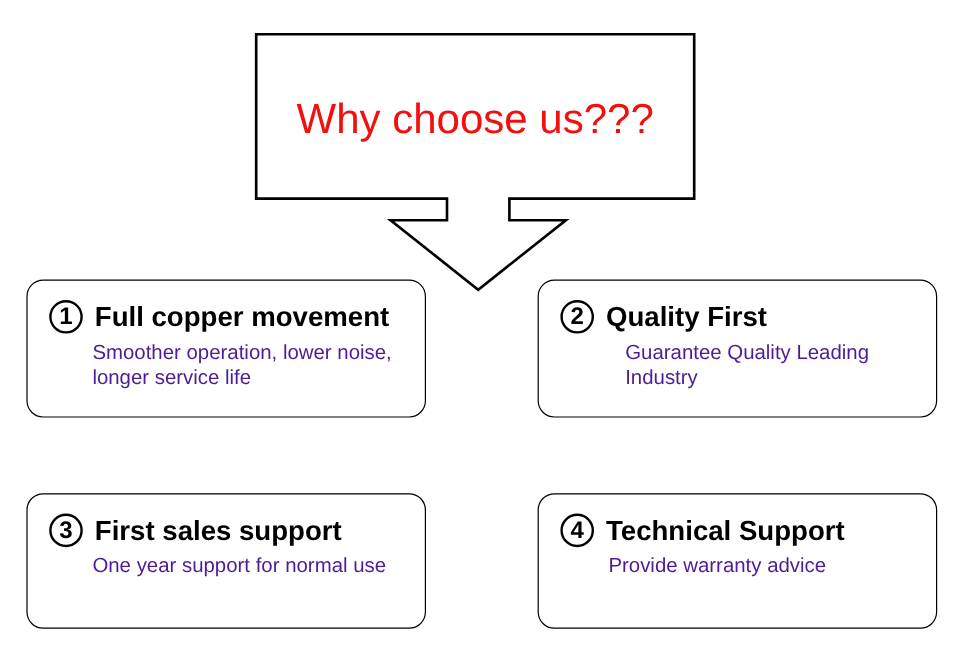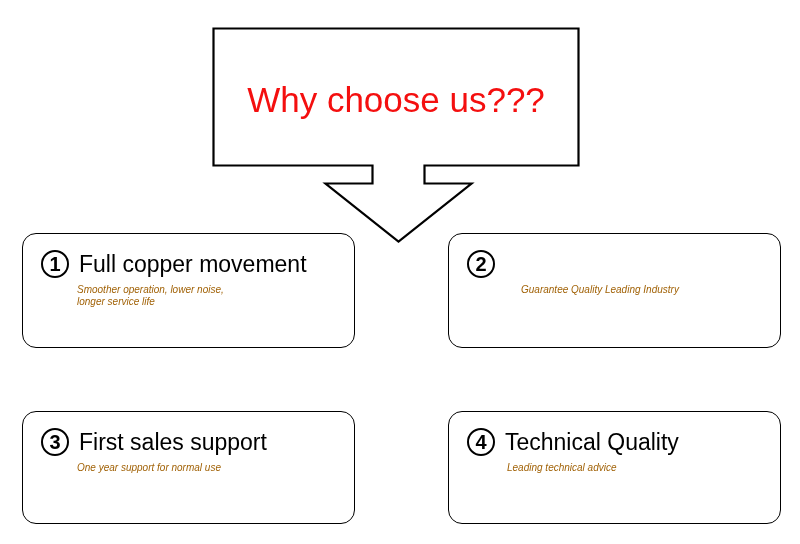--- a/index.html
+++ b/index.html
@@ -82,33 +82,32 @@
     font-size: 20px;
     font-weight: bold;
     line-height: 1;
     color: #000000;
     font-family: "Liberation Sans", sans-serif;
     flex: 0 0 auto;
   }
   .card-title {
     margin-left: 10px;
     font-size: 23px;
-    font-weight: 400;
+    font-weight: 700;
     color: #000000;
     line-height: 1;
     font-family: "Liberation Sans", sans-serif;
   }
   .card-desc {
     position: absolute;
-    font-size: 10px;
-    color: #a16207;
+    font-size: 17px;
+    color: #4c1d95;
     line-height: 1.23;
     font-family: "Liberation Sans", sans-serif;
     white-space: pre-line;
-    font-style: italic;
   }
 
   
   #card-1 { left: 22px;  top: 233px; width: 333px; height: 115px; }
   #card-2 { left: 448px; top: 233px; width: 333px; height: 115px; }
   #card-3 { left: 22px;  top: 411px; width: 333px; height: 113px; }
   #card-4 { left: 448px; top: 411px; width: 333px; height: 113px; }
 
   #card-1 .card-head { left: 18px; top: 16px; }
   #card-2 .card-head { left: 18px; top: 16px; }
@@ -149,33 +148,34 @@
       <span class="badge">1</span>
       <span class="card-title">Full copper movement</span>
     </div>
     <div class="card-desc">Smoother operation, lower noise,
 longer service life</div>
   </div>
 
   <div class="card" id="card-2">
     <div class="card-head">
       <span class="badge">2</span>
+      <span class="card-title">Quality First</span>
     </div>
     <div class="card-desc">Guarantee Quality Leading Industry</div>
   </div>
 
   <div class="card" id="card-3">
     <div class="card-head">
       <span class="badge">3</span>
       <span class="card-title">First sales support</span>
     </div>
     <div class="card-desc">One year support for normal use</div>
   </div>
 
   <div class="card" id="card-4">
     <div class="card-head">
       <span class="badge">4</span>
-      <span class="card-title">Technical Quality</span>
+      <span class="card-title">Technical Support</span>
     </div>
-    <div class="card-desc">Leading technical advice</div>
+    <div class="card-desc">Provide warranty advice</div>
   </div>
 
 </div>
 
 </body></html>

